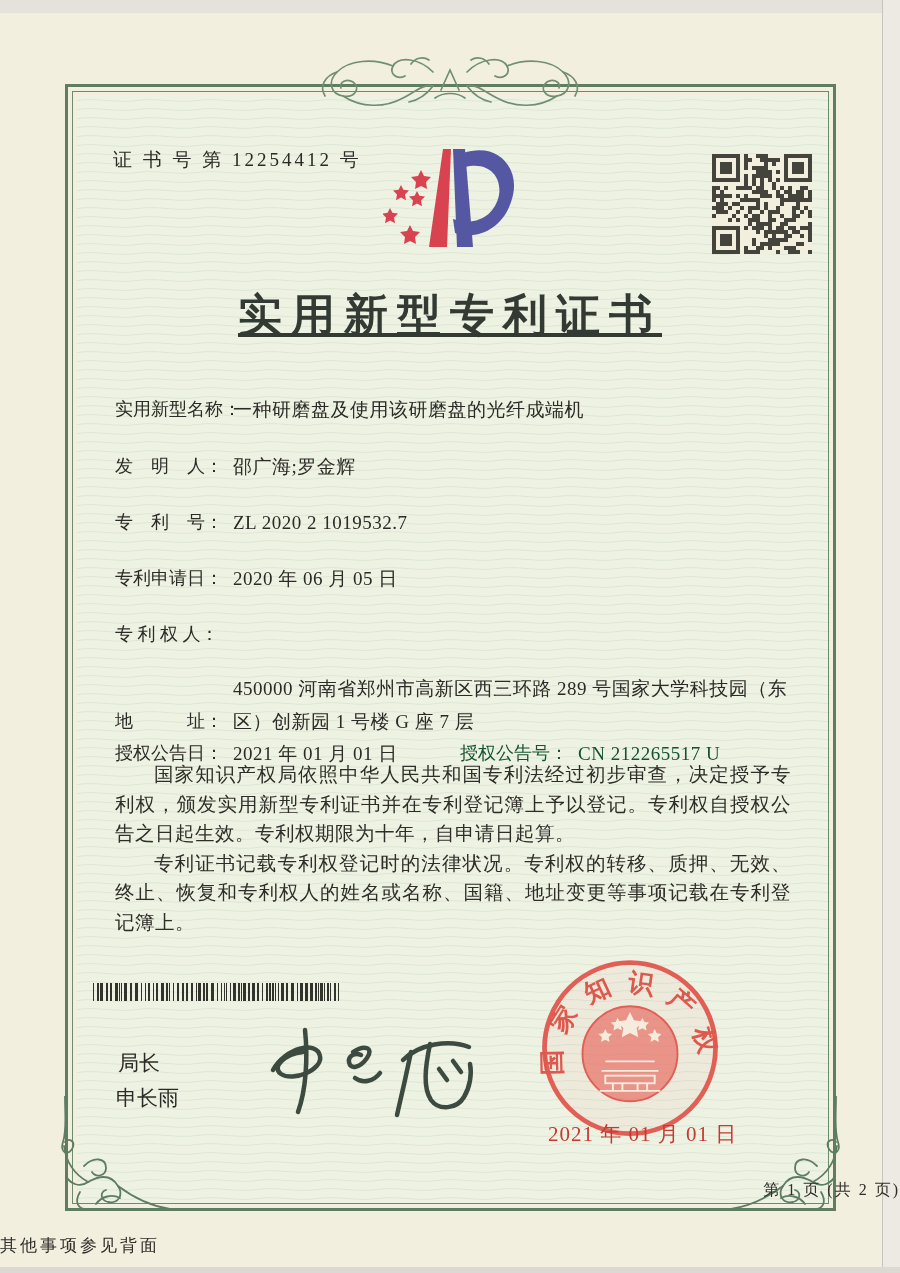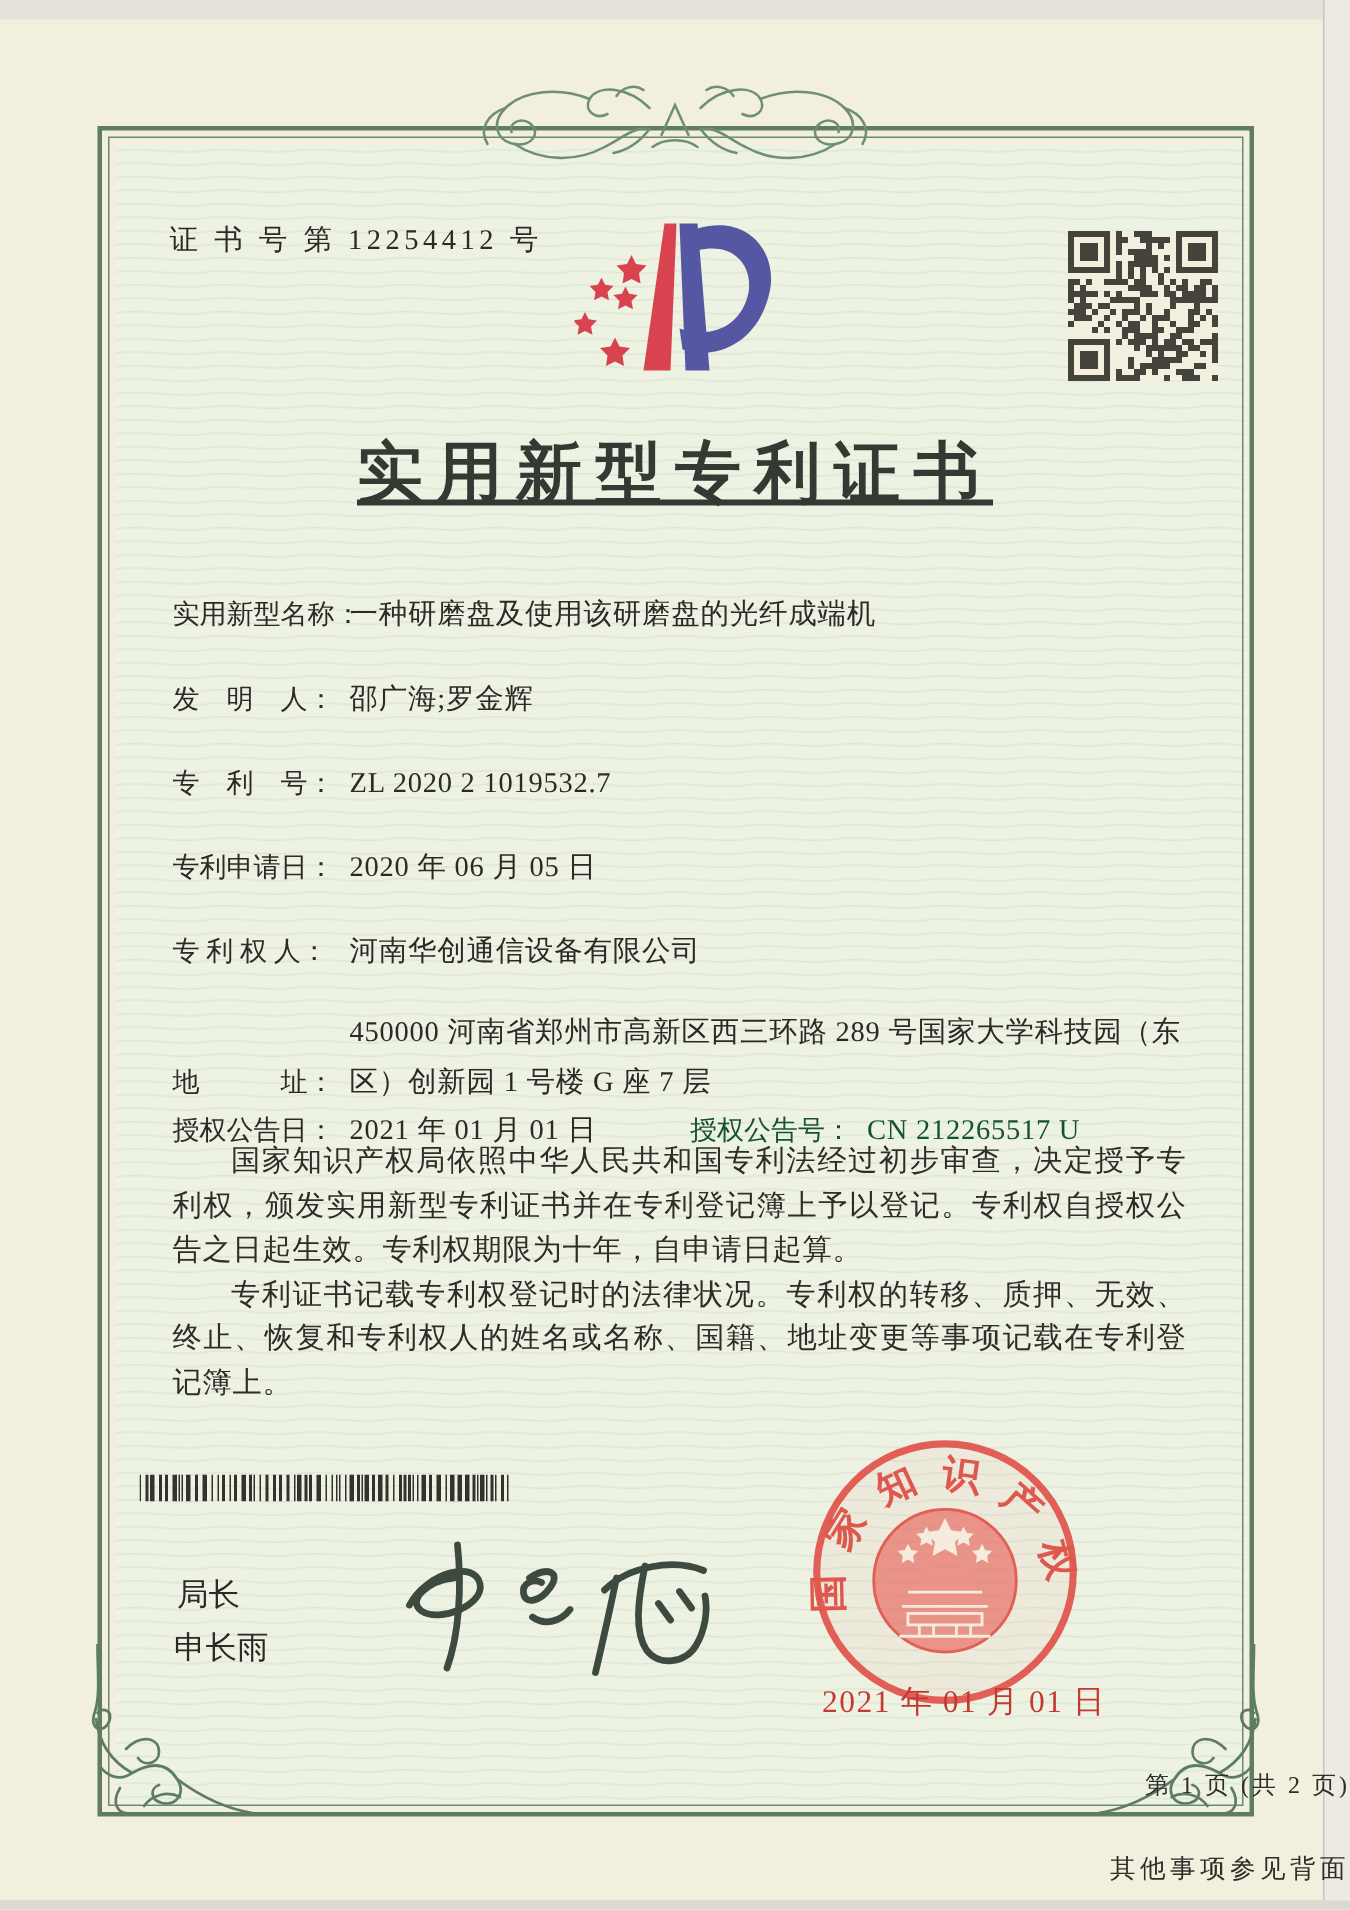--- a/index.html
+++ b/index.html
@@ -20,21 +20,21 @@
   .frow2{position:absolute;left:460px;display:flex;color:#14532d;z-index:5;}
   .paras{position:absolute;left:115px;top:760px;width:676px;z-index:5;color:#2e2d28;}
   .paras p{margin:0;font-size:19.5px;line-height:29.5px;text-indent:2em;text-align:justify;letter-spacing:0.5px;}
   .barcode{position:absolute;left:93px;top:983px;width:250px;height:18px;z-index:5;}
   .signer-role{position:absolute;left:118px;top:1049px;font-size:21px;color:#2b2a26;z-index:5;font-family:"Liberation Sans","DejaVu Sans",sans-serif;}
   .signer-name{position:absolute;left:116px;top:1084px;font-size:21px;color:#2b2a26;z-index:5;font-family:Liberation Mono, monospace;}
   .signature{position:absolute;left:253px;top:1018px;z-index:6;}
   .seal{position:absolute;left:535px;top:955px;z-index:7;opacity:0.92;}
   .seal-date{position:absolute;left:548px;top:1120px;font-size:21px;color:#c43a31;letter-spacing:1px;z-index:8;}
   .page-no{position:absolute;left:0;top:1180px;width:900px;text-align:right;font-size:16px;letter-spacing:2px;color:#2e2d28;z-index:5;}
-  .back-note{position:absolute;left:0;top:1234px;width:900px;text-align:right;font-size:17px;letter-spacing:3px;color:#2e2d28;z-index:5;}
+  .back-note{position:absolute;left:0;top:1234px;width:900px;text-align:left;font-size:17px;letter-spacing:3px;color:#2e2d28;z-index:5;}
   .logo{position:absolute;left:383px;top:143px;z-index:5;}
   .qr{position:absolute;left:712px;top:154px;z-index:5;}
   .ornament-top{position:absolute;left:315px;top:50px;z-index:4;}
   .flourish-bl{position:absolute;left:50px;top:1096px;z-index:4;}
   .flourish-br{position:absolute;left:731px;top:1096px;z-index:4;transform:scaleX(-1);}
 </style>
 </head>
 <body>
 
 <div id="page">
@@ -447,21 +447,20 @@
   <div class="frow" style="top:506px">
     <span class="flabel">专　利　号：</span>
     <span class="fvalue">ZL 2020 2 1019532.7</span>
   </div>
   <div class="frow" style="top:562px">
     <span class="flabel">专利申请日：</span>
     <span class="fvalue">2020 年 06 月 05 日</span>
   </div>
   <div class="frow" style="top:618px">
     <span class="flabel">专 利 权 人：</span>
-    <span class="fvalue">河南华创通信设备有限公司</span>
   </div>
   <div class="frow" style="top:672px">
     <span class="flabel">地　　　址：</span>
     <span class="fvalue">450000 河南省郑州市高新区西三环路 289 号国家大学科技园（东区）创新园 1 号楼 G 座 7 层</span>
   </div>
   <div class="frow" style="top:737px">
     <span class="flabel">授权公告日：</span>
     <span class="fvalue">2021 年 01 月 01 日</span>
   </div>
   <div class="frow2" style="top:737px">

